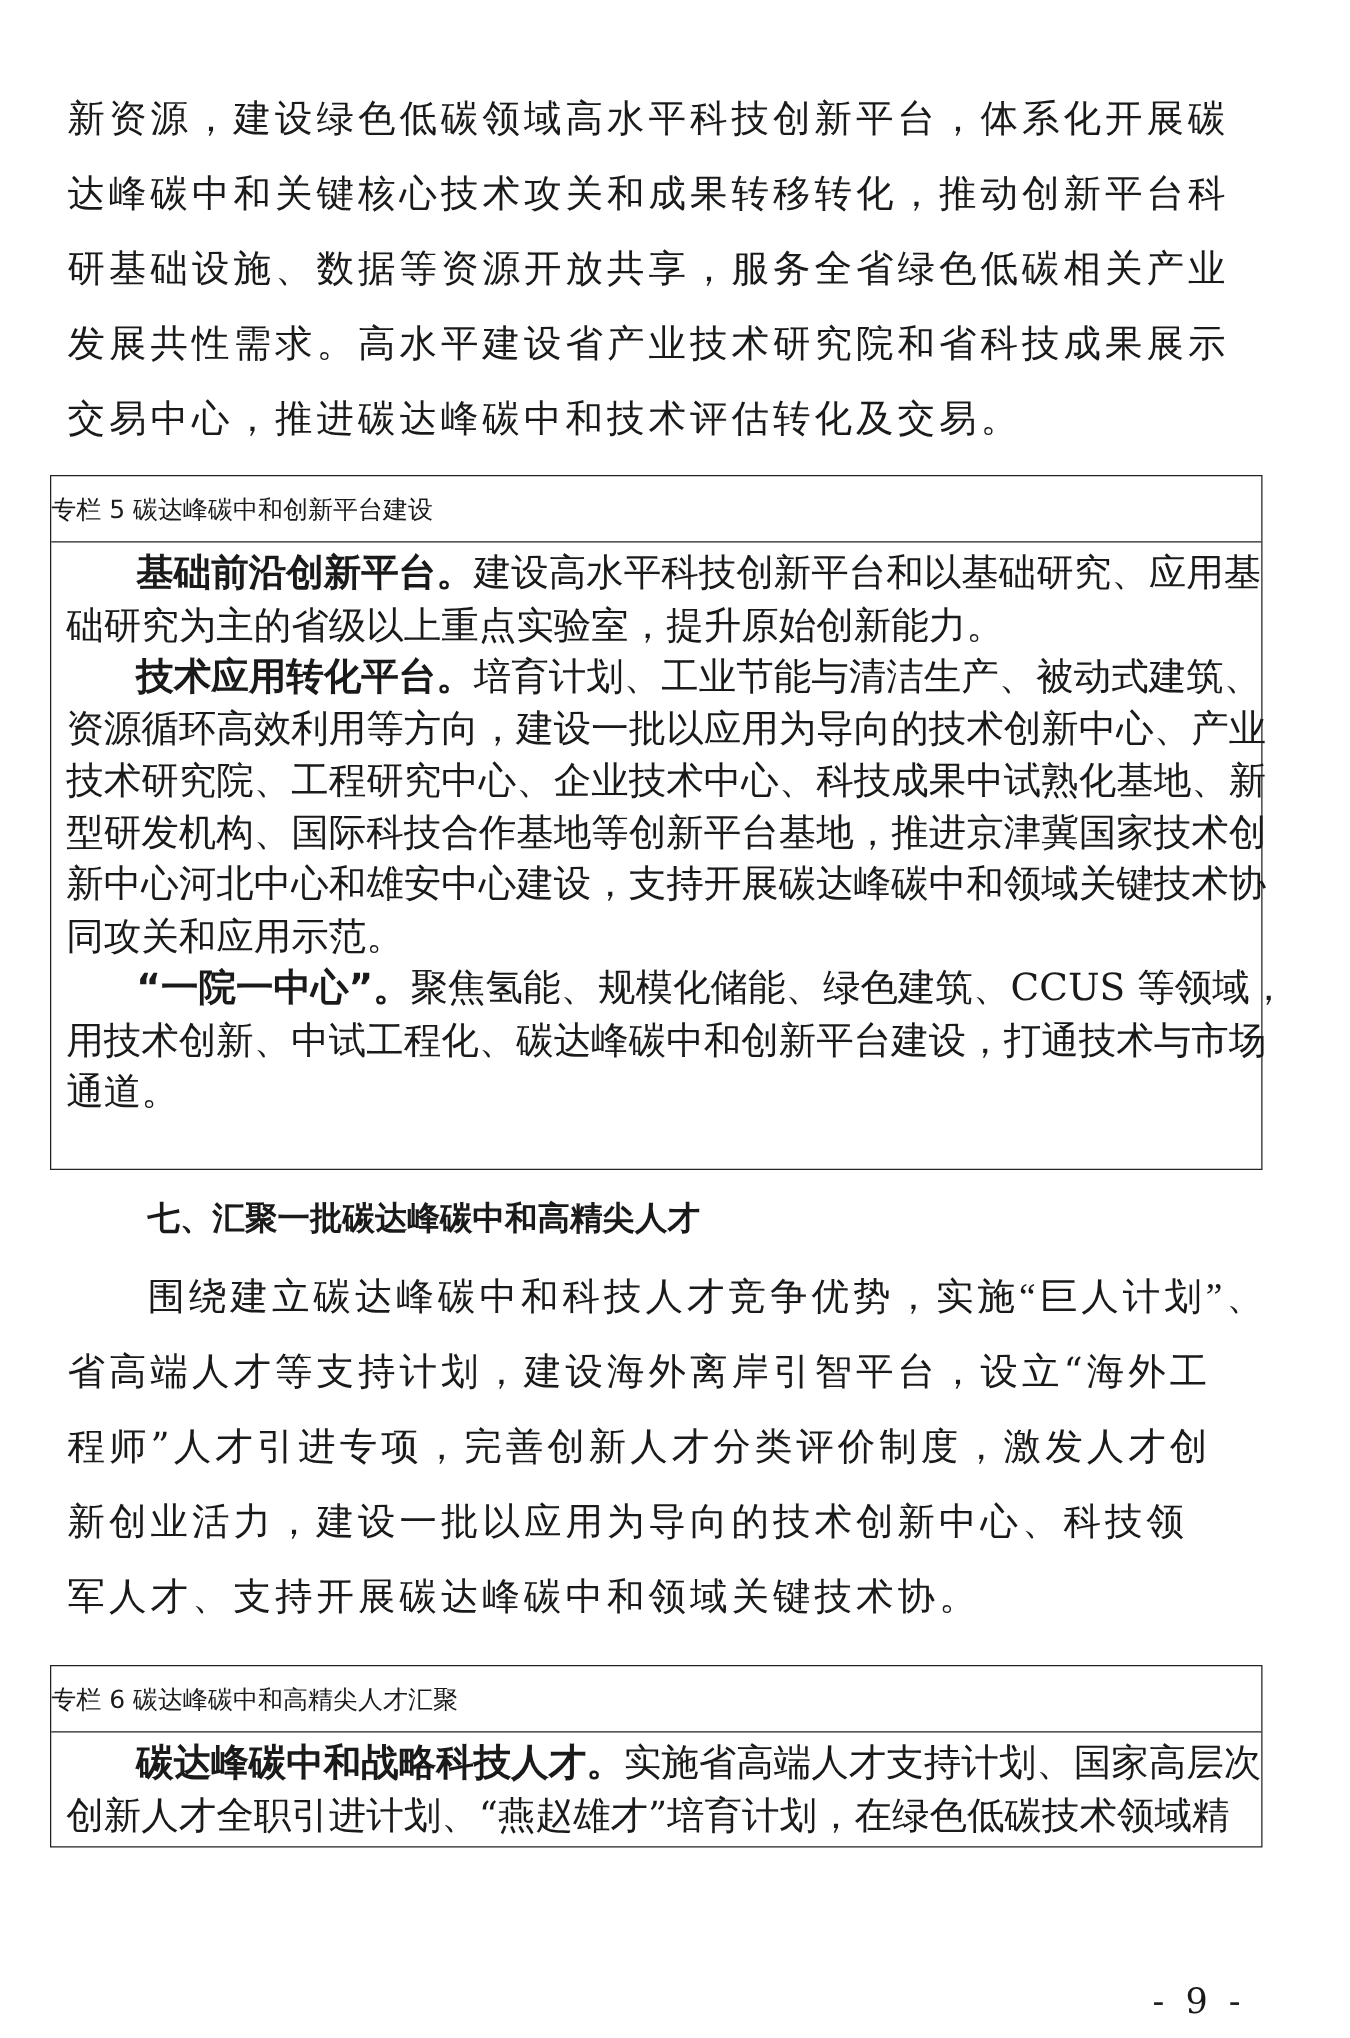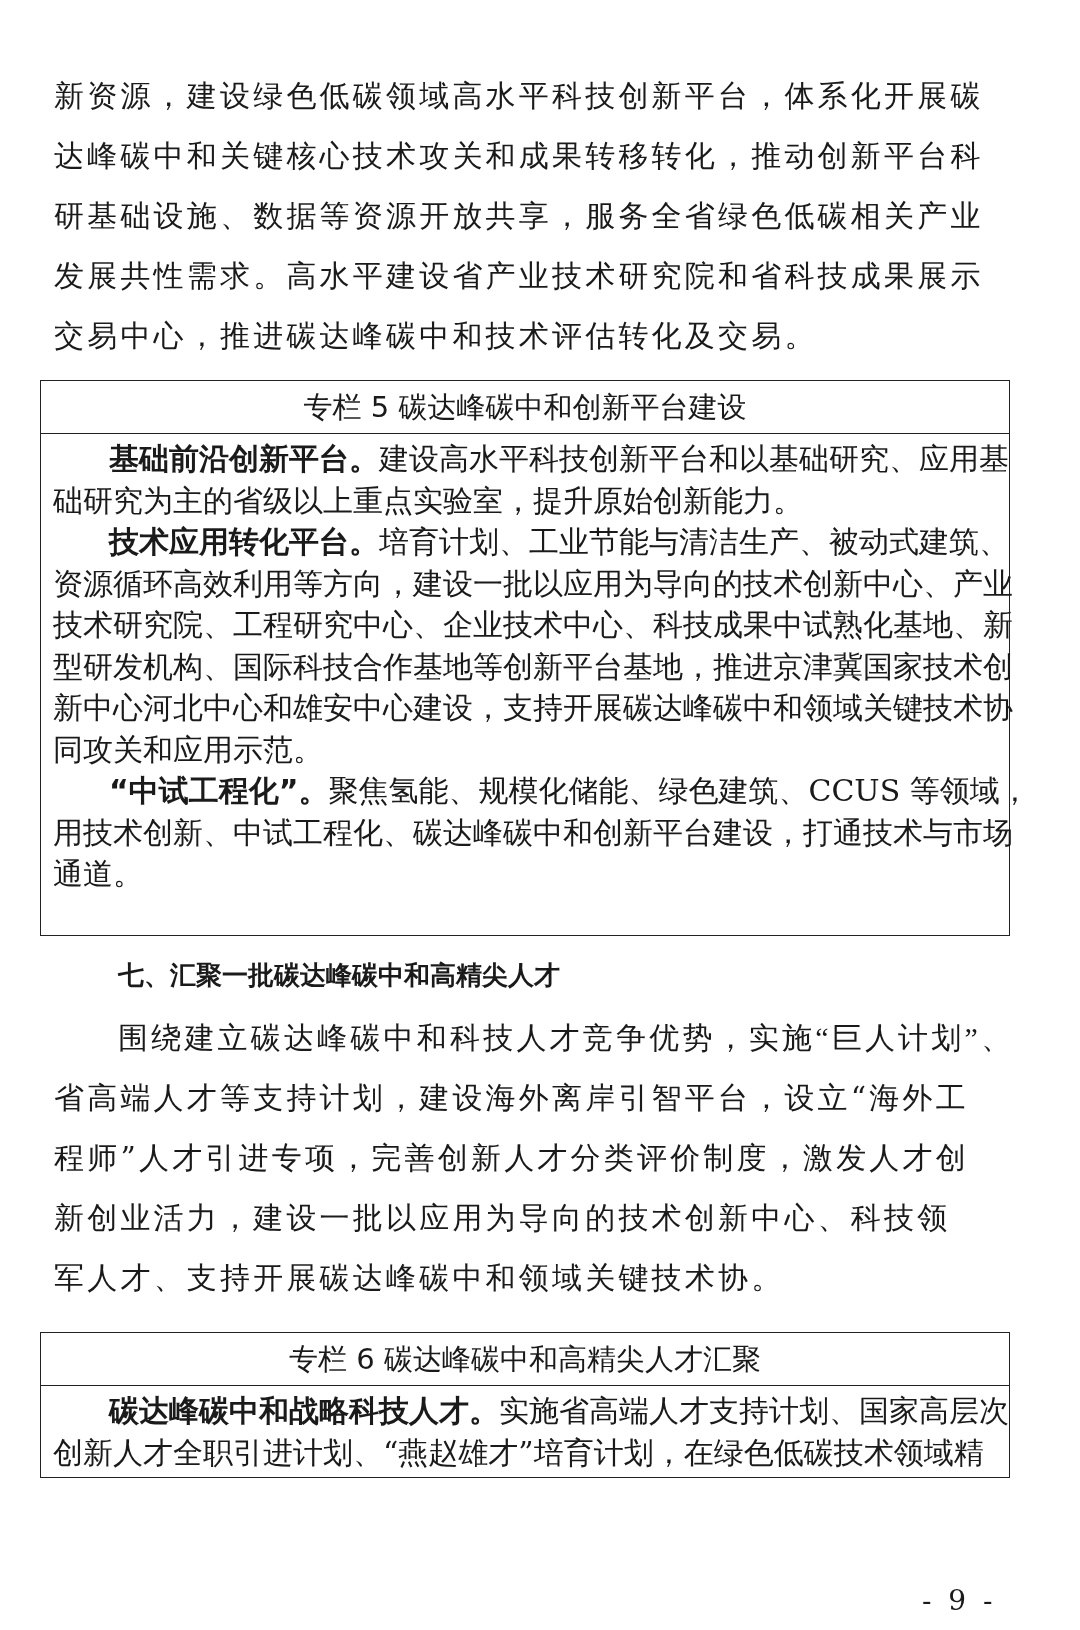--- a/index.html
+++ b/index.html
@@ -1,20 +1,20 @@
 <!DOCTYPE html>
 <html><head>
 <meta charset="utf-8">
 <style>
   html, body { margin:0; padding:0; background:#ffffff; }
   body { width:1080px; height:1630px; position:relative; overflow:hidden; color:#1a1a1a; font-family:"DejaVu Serif","Liberation Serif",serif; }
   .para { position:absolute; left:54px; width:960px; font-size:30px; line-height:60px; letter-spacing:3.2px; }
   .para .line { display:block; white-space:nowrap; height:60px; }
   .box { position:absolute; left:40px; width:968px; border:1.5px solid #222; }
-  .box .title { text-align:center; font-family:"DejaVu Sans","Liberation Sans",sans-serif; font-size:29px; height:52px; line-height:52px; border-bottom:1.5px solid #222; }
+  .box .title { text-align:left; font-family:"DejaVu Sans","Liberation Sans",sans-serif; font-size:20px; height:52px; line-height:52px; border-bottom:1.5px solid #222; }
   .box .body { padding:4px 12px 0 12px; font-size:30px; line-height:41.5px; font-family:"DejaVu Serif","Liberation Serif",serif; }
   .box .body .line { display:block; white-space:nowrap; height:41.5px; }
   .box .body b { font-family:"DejaVu Sans","Liberation Sans",sans-serif; font-weight:bold; }
   .indent { padding-left:56px; }
   .heading { position:absolute; left:118px; top:947px; font-family:"DejaVu Sans","Liberation Sans",sans-serif; font-size:26px; font-weight:bold; line-height:56px; }
   .pagenum { position:absolute; left:922px; top:1584px; font-size:28px; font-family:"DejaVu Serif","Liberation Serif",serif; letter-spacing:4px; }
 </style>
 </head>
 <body>
 
@@ -32,21 +32,21 @@
     <span class="line indent"><b>基础前沿创新平台。</b><span>建设高水平科技创新平台和以基础研究、应用基</span></span>
     <span class="line">础研究为主的省级以上重点实验室，提升原始创新能力。</span>
 
     <span class="line indent"><b>技术应用转化平台。</b><span>培育计划、工业节能与清洁生产、被动式建筑、</span></span>
     <span class="line">资源循环高效利用等方向，建设一批以应用为导向的技术创新中心、产业</span>
     <span class="line">技术研究院、工程研究中心、企业技术中心、科技成果中试熟化基地、新</span>
     <span class="line">型研发机构、国际科技合作基地等创新平台基地，推进京津冀国家技术创</span>
     <span class="line">新中心河北中心和雄安中心建设，支持开展碳达峰碳中和领域关键技术协</span>
     <span class="line">同攻关和应用示范。</span>
 
-    <span class="line indent"><b>“中试工程化”。</b><span>聚焦氢能、规模化储能、绿色建筑、CCUS 等领域，</span></span>
+    <span class="line indent"><b>“一院一中心”。</b><span>聚焦氢能、规模化储能、绿色建筑、CCUS 等领域，</span></span>
     <span class="line">用技术创新、中试工程化、碳达峰碳中和创新平台建设，打通技术与市场</span>
     <span class="line">通道。</span>
   </div>
 </div>
 
 <div class="heading">七、汇聚一批碳达峰碳中和高精尖人才</div>
 
 <div class="para" style="top:1008px;">
   <span class="line" style="padding-left:64px;font-family:Liberation Serif, serif;">围绕建立碳达峰碳中和科技人才竞争优势，实施“巨人计划”、</span>
   <span class="line">省高端人才等支持计划，建设海外离岸引智平台，设立“海外工</span>

